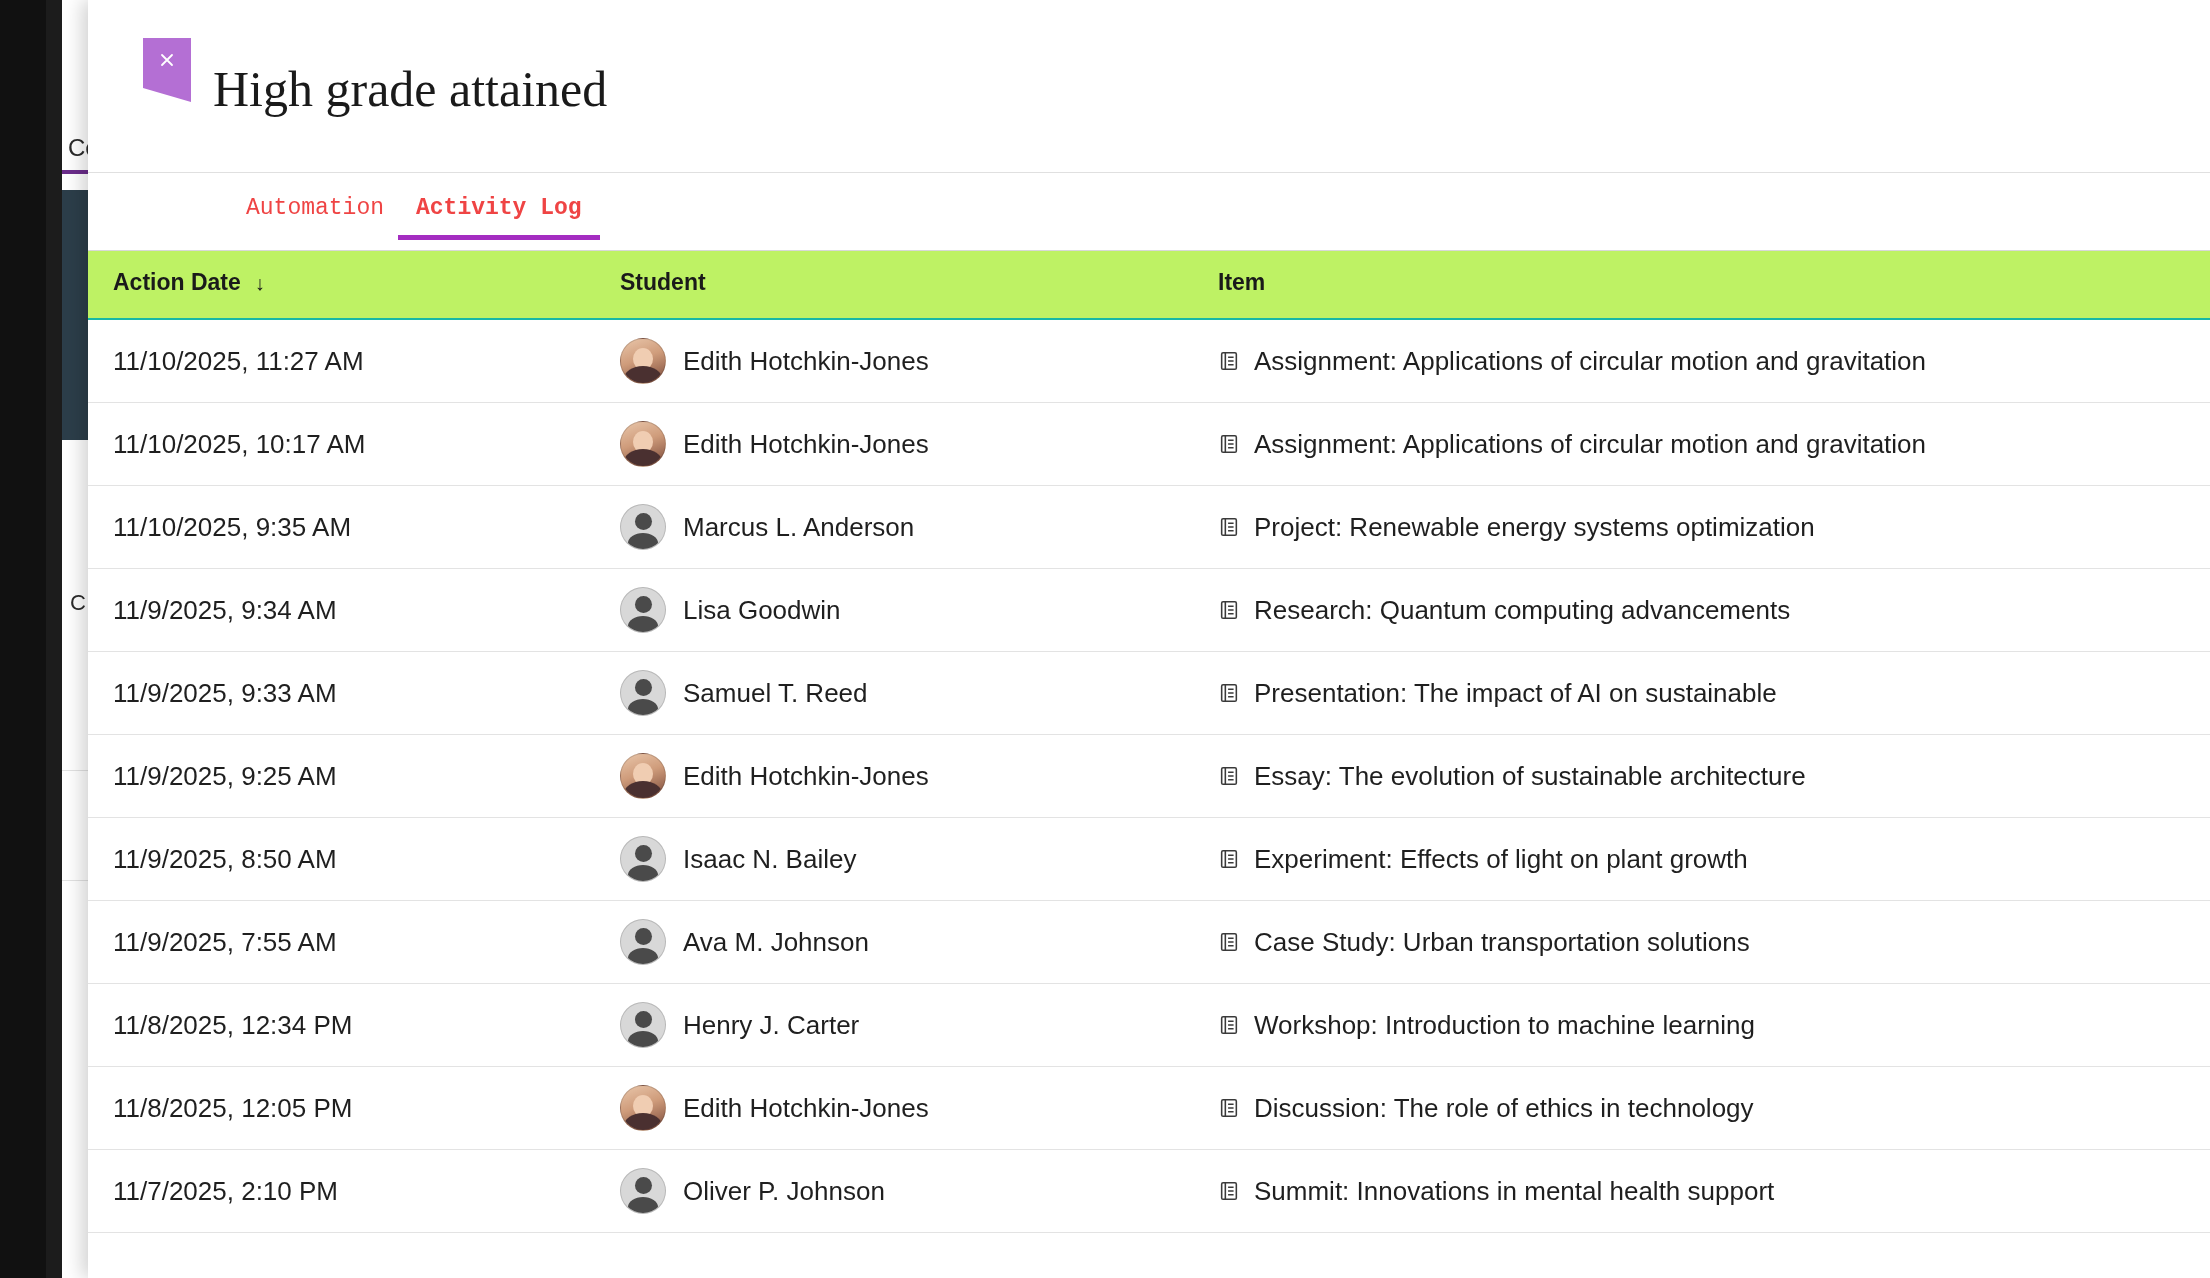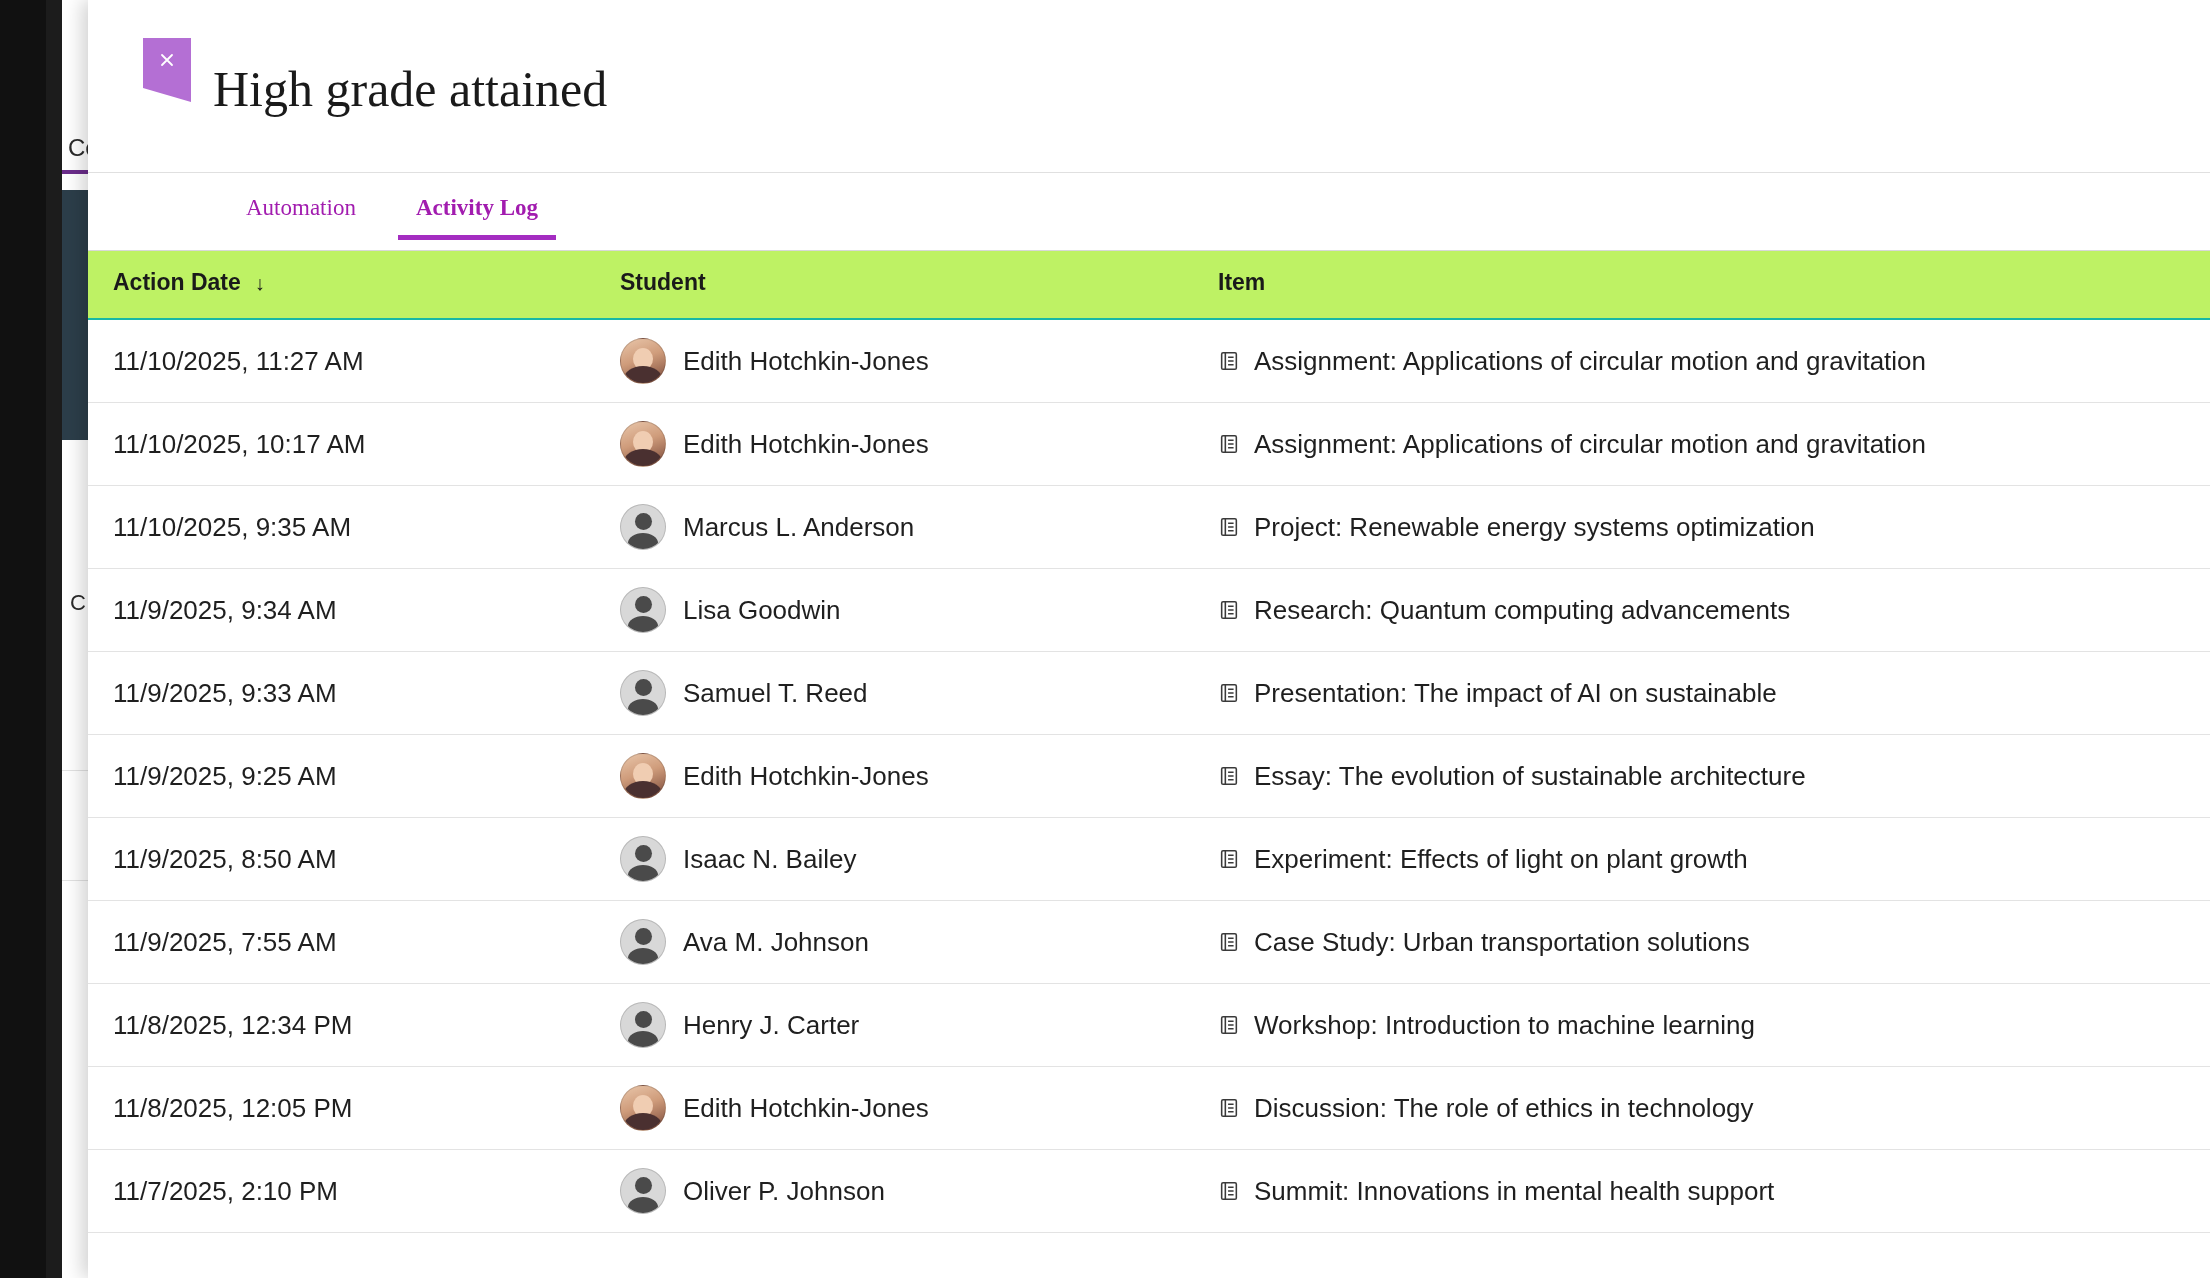--- a/index.html
+++ b/index.html
@@ -174,25 +174,25 @@
     width: 2122px;
     height: 78px;
     border-bottom: 1px solid #d8d8d8;
     box-sizing: border-box;
   }
   .tab {
     position: absolute;
     top: 12px;
     padding: 10px 18px 14px 18px;
     font-size: 23px;
-    color: #a21caf;
+    color: #ef4444;
     background: none;
     border: none;
     cursor: pointer;
-    font-family: Liberation Serif, serif;
+    font-family: Liberation Mono, monospace;
   }
   .tab.active {
     font-weight: bold;
     border-bottom: 5px solid #a42dc1;
   }
   .tab-automation { left: 140px; }
   .tab-activity   { left: 310px; }
 
   
   .table-wrap {

